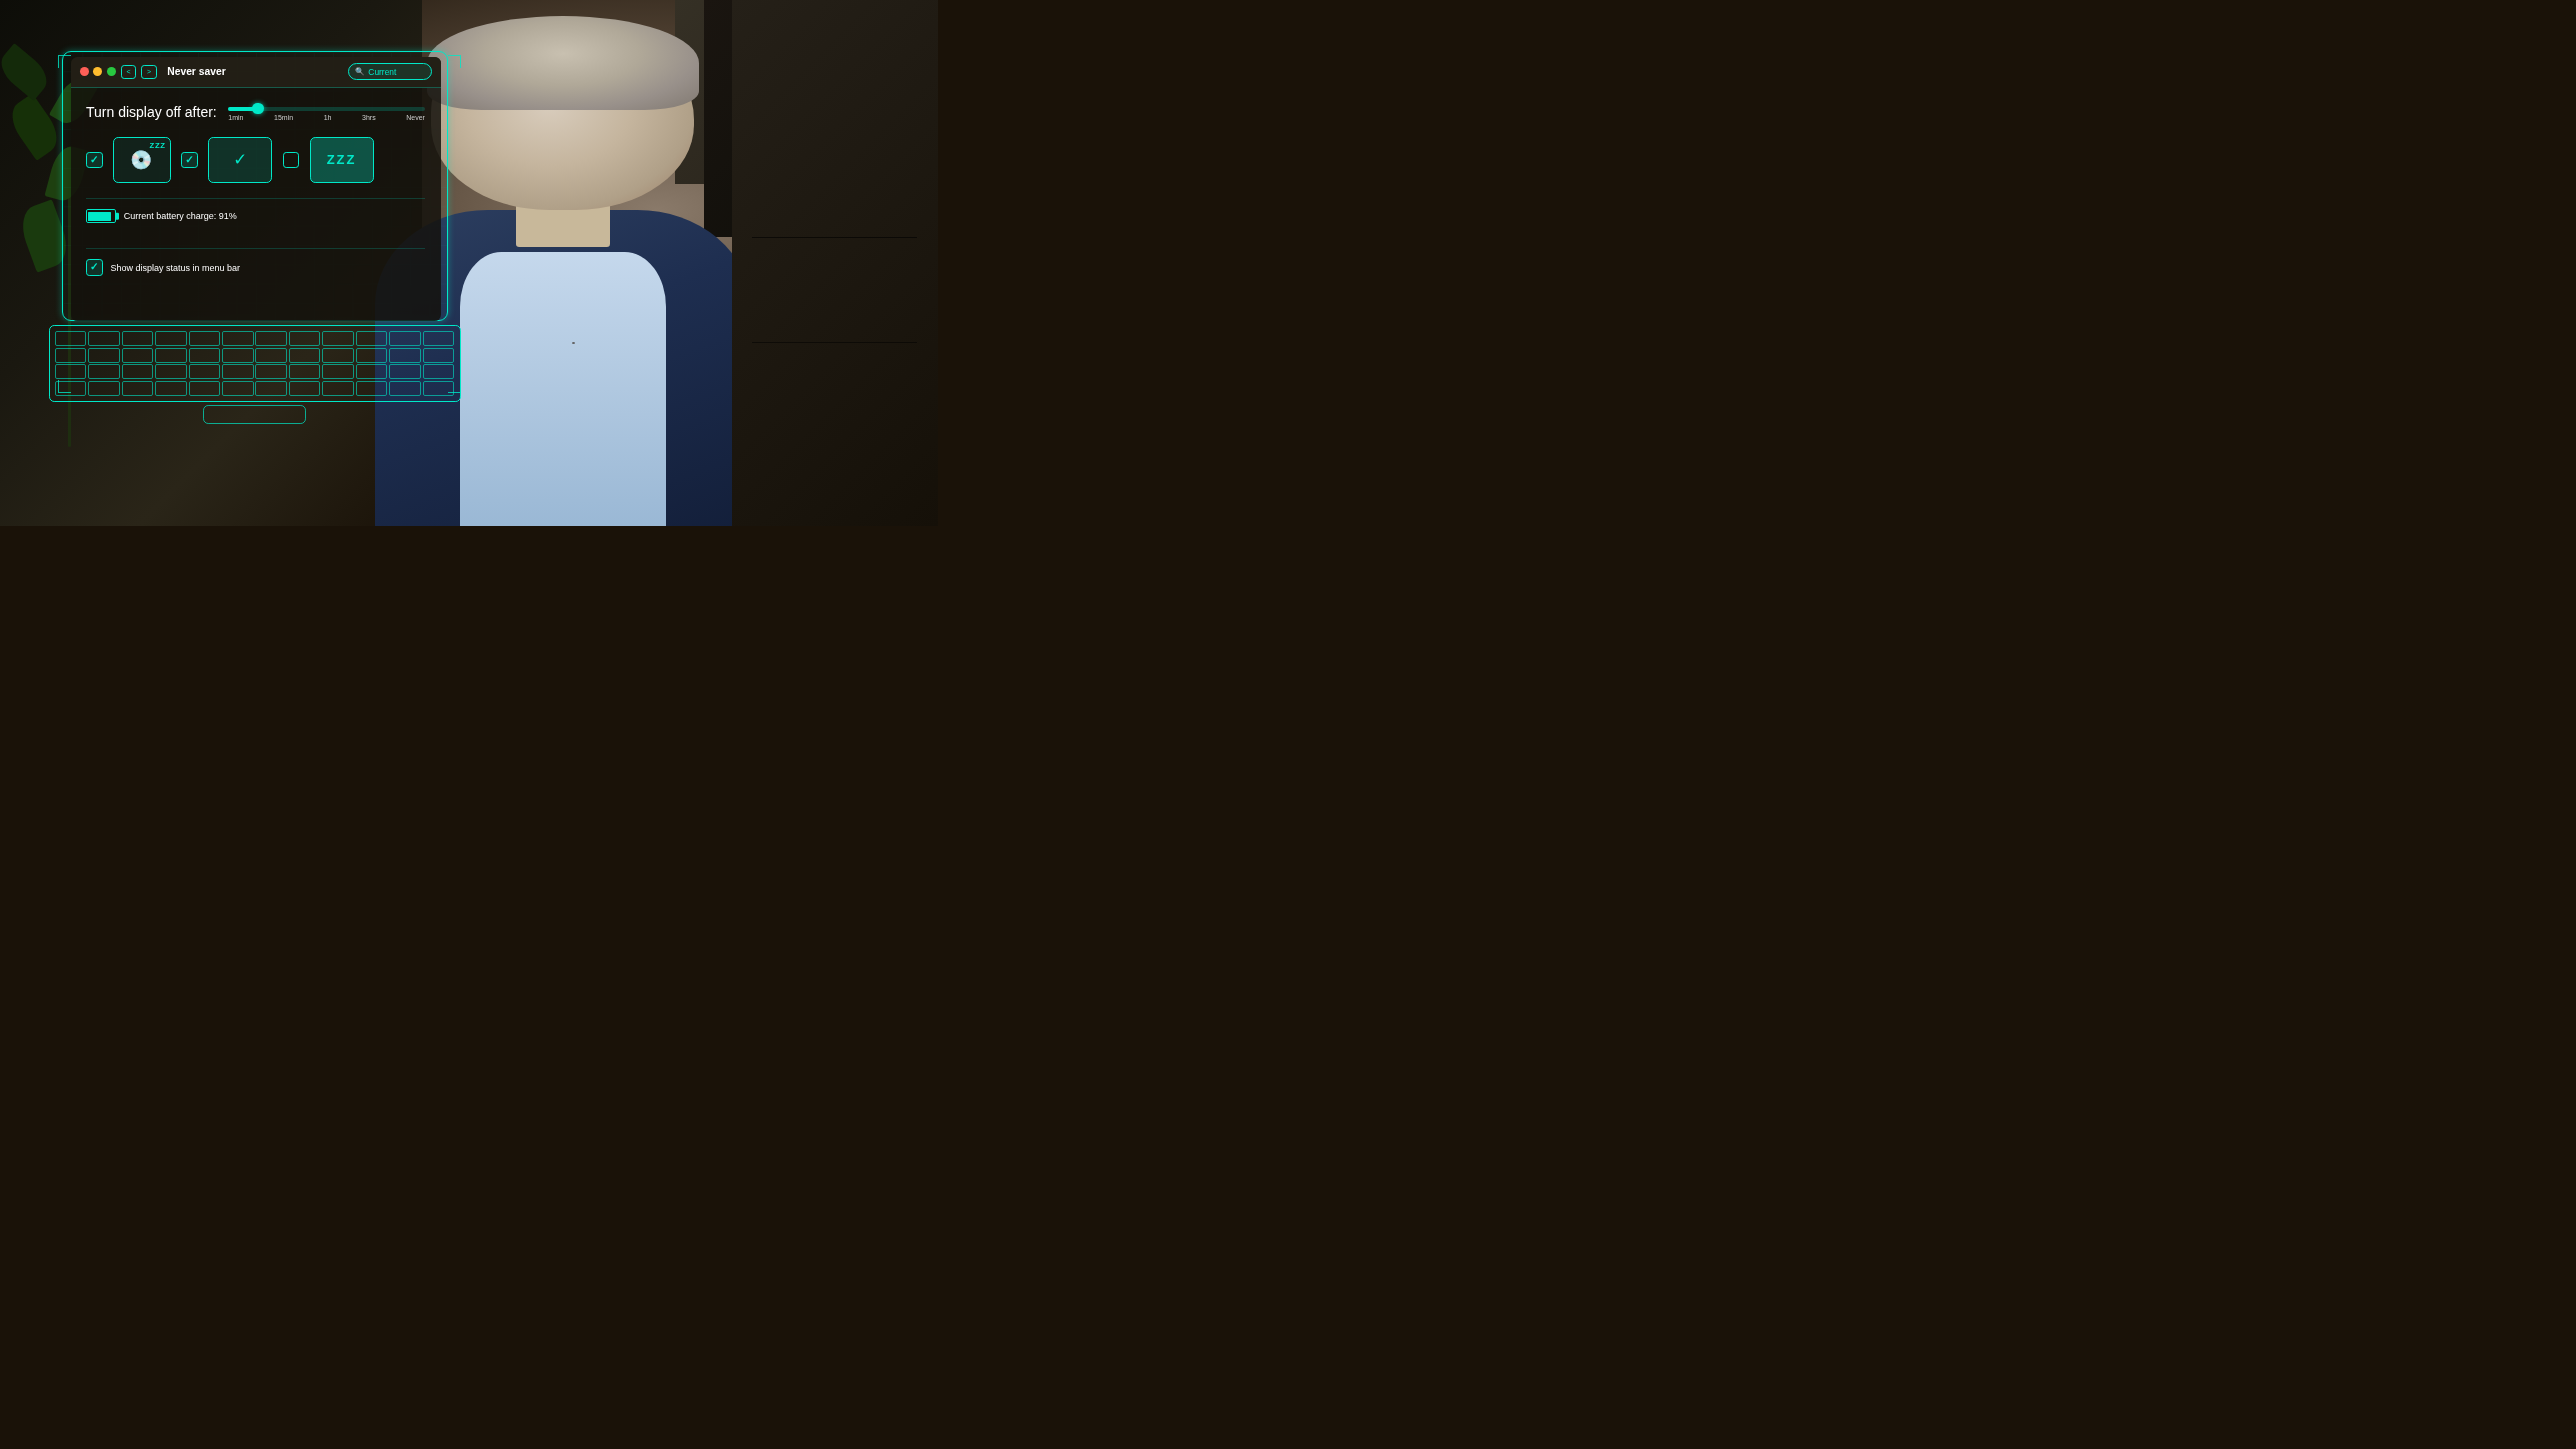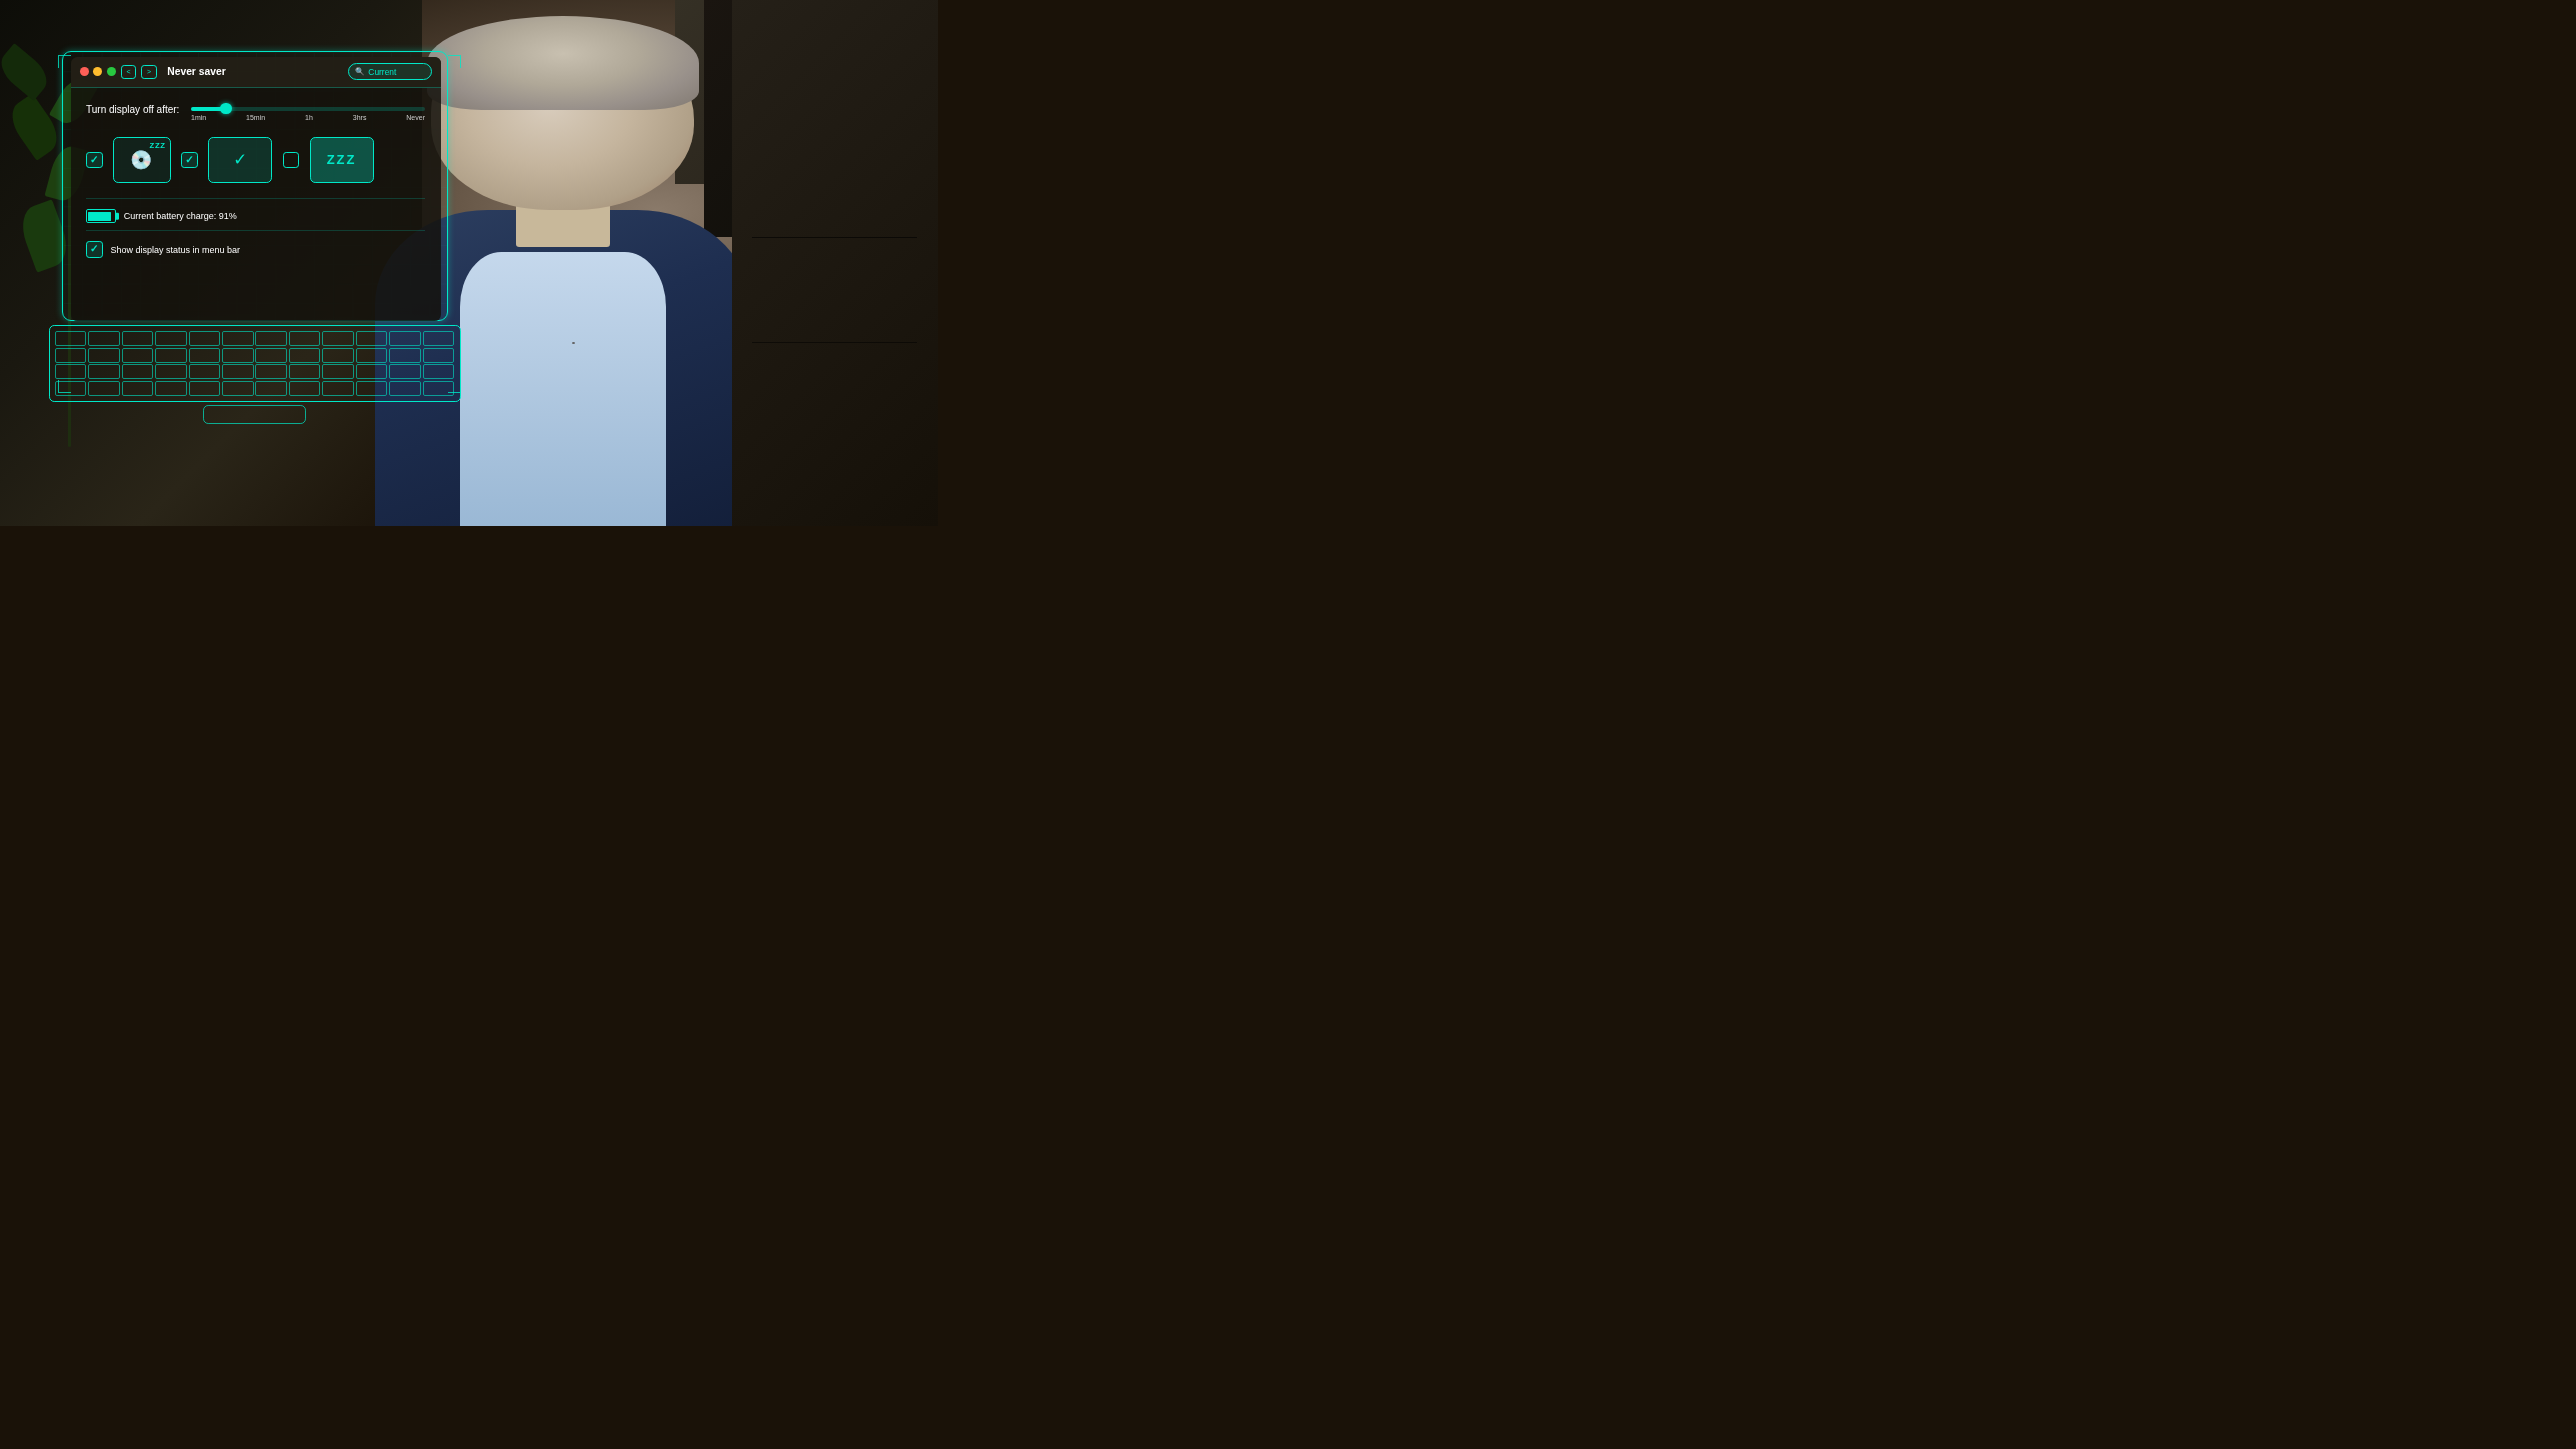--- a/index.html
+++ b/index.html
@@ -180,21 +180,21 @@
 
     
     .display-row {
       display: flex;
       align-items: flex-start;
       margin-bottom: 15.5px;
     }
 
     .display-label {
       color: #ffffff;
-      font-size: 10px;
+      font-size: 14px;
       font-weight: 500;
       white-space: nowrap;
       margin-top: 2.6px;
       margin-right: 11.6px;
     }
 
     .slider-container {
       flex: 1;
     }
 
@@ -282,21 +282,21 @@
 
     .device-icon-filled {
       background: rgba(0, 232, 200, 0.08);
     }
 
     
     .battery-row {
       display: flex;
       align-items: center;
       gap: 7.7px;
-      margin-bottom: 7px;
+      margin-bottom: 25px;
     }
 
     .battery-icon {
       width: 30px;
       height: 14px;
       border: 1.3px solid #00e8c8;
       border-radius: 1.9px;
       position: relative;
       display: flex;
       align-items: center;

